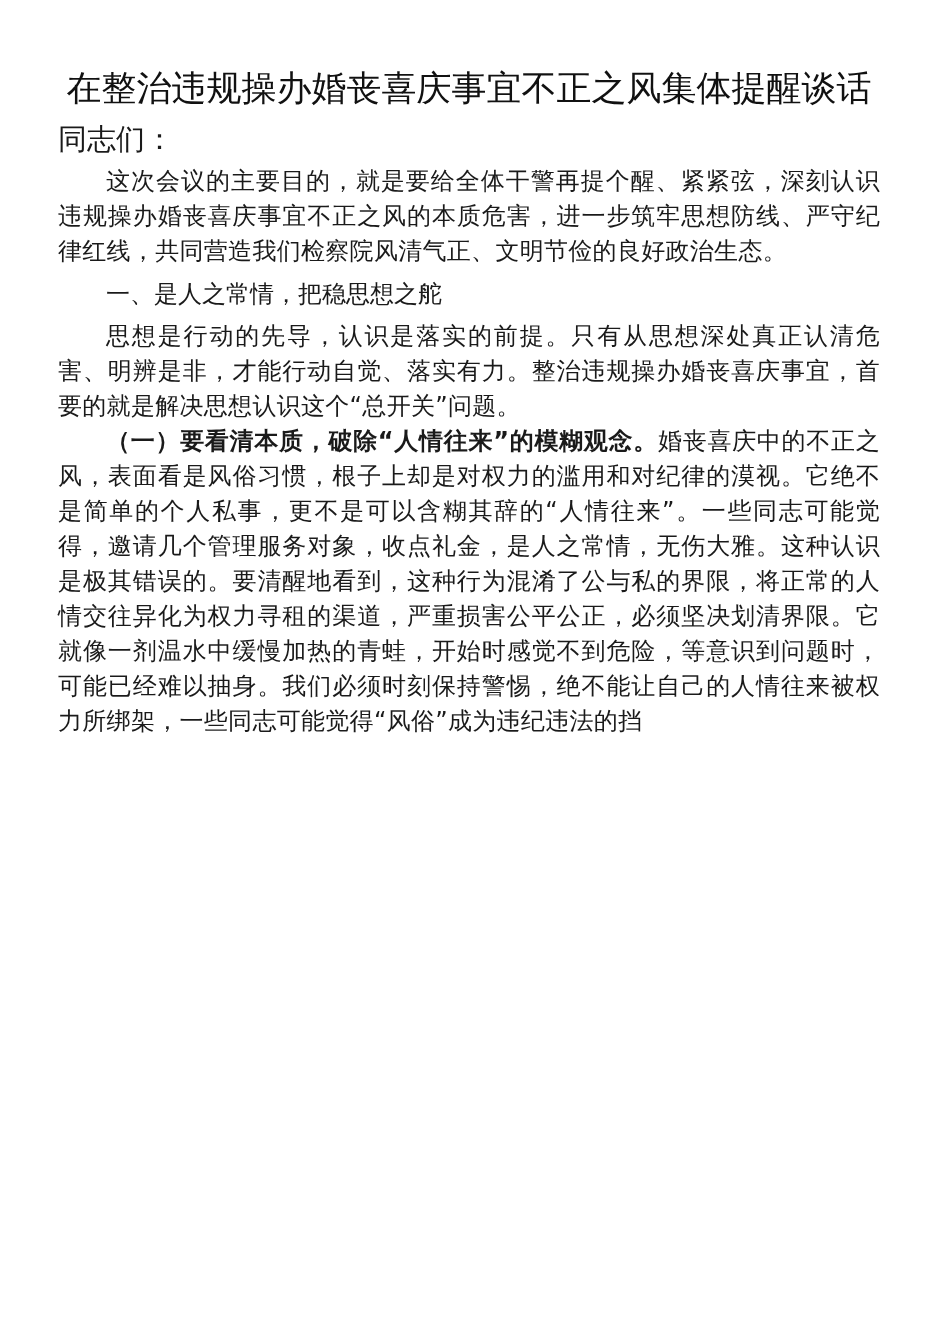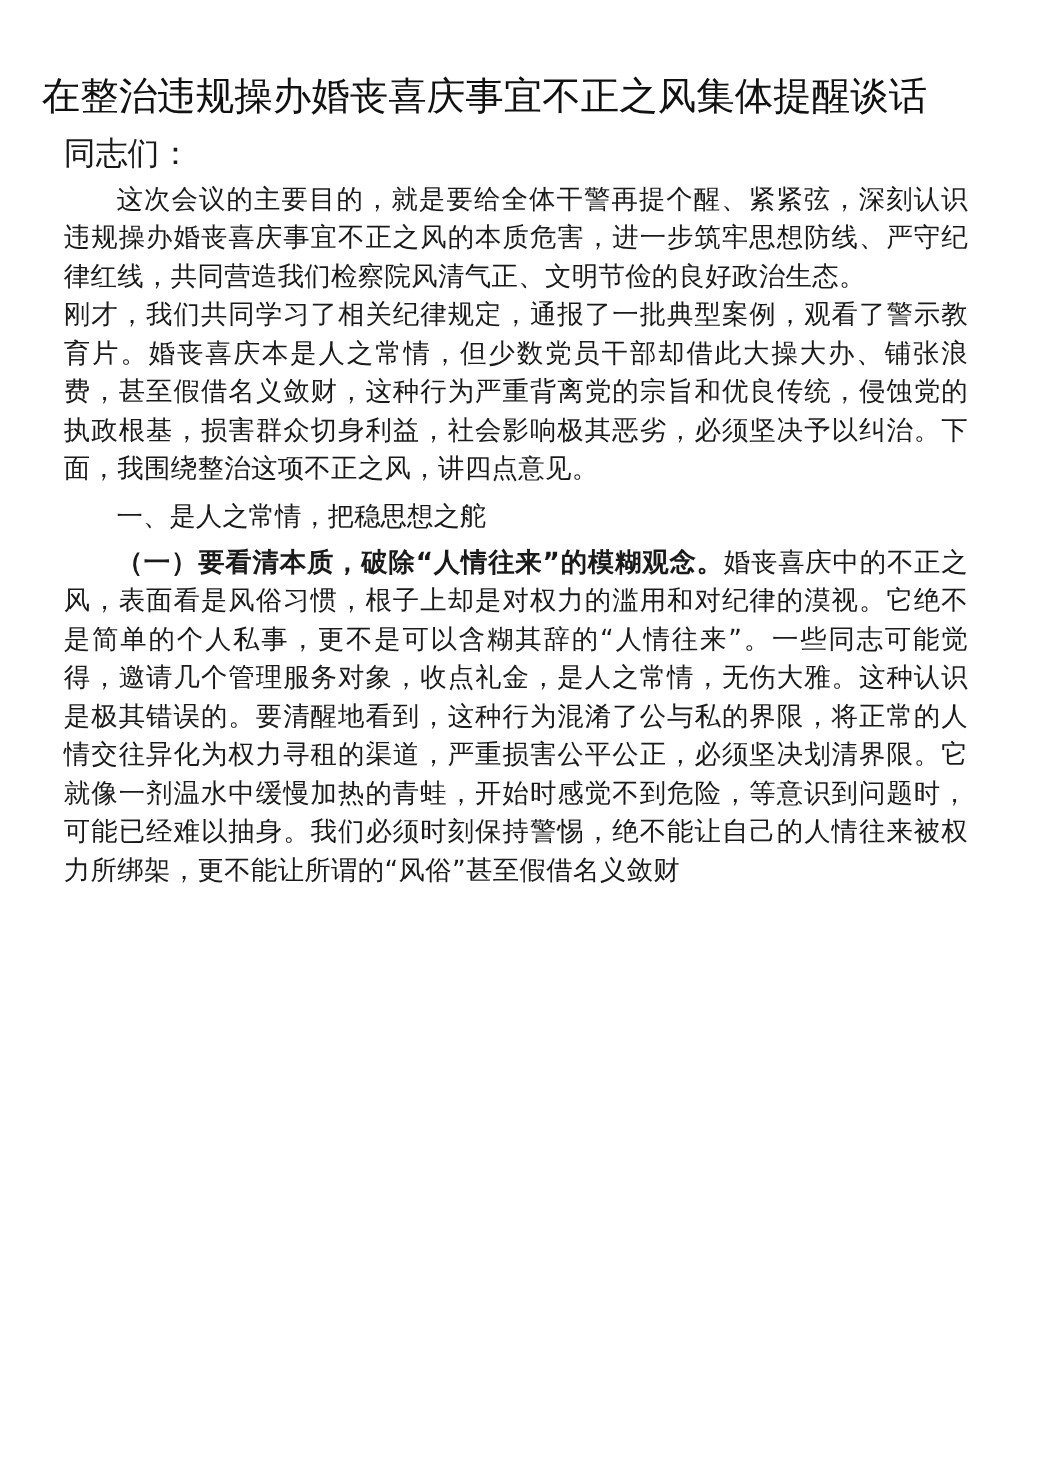--- a/index.html
+++ b/index.html
@@ -15,20 +15,21 @@
       font-family: "DejaVu Sans", "Liberation Sans", sans-serif;
       color: #1a1a1a;
     }
     .page {
       position: absolute;
       left: 58px;
       top: 64px;
       width: 822px;
     }
     .title {
+      text-align: center;
       font-size: 35px;
       line-height: 48px;
       margin: 0 -20px 0 -20px;
       font-weight: normal;
       color: #111;
       letter-spacing: 0px;
     }
     .body-text {
       font-size: 24px;
       line-height: 35px;
@@ -59,19 +60,19 @@
 
 <div class="page">
   <h1 class="title">
     <div>在整治违规操办婚丧喜庆事宜不正之风集体提醒谈话</div>
   </h1>
 
   <p class="salutation">同志们：</p>
 
   <p class="body-text indent">这次会议的主要目的，就是要给全体干警再提个醒、紧紧弦，深刻认识违规操办婚丧喜庆事宜不正之风的本质危害，进一步筑牢思想防线、严守纪律红线，共同营造我们检察院风清气正、文明节俭的良好政治生态。</p>
 
-  <p class="body-text">刚才，我们共同学习了相关纪律规定，通报了一批典型案例，观看了警示教育片。婚丧喜庆本是人之常情，但少数党员干部却借此大操大办、铺张浪费，甚至假借名义敛财，这种行为严重背离党的宗旨和优良传统，侵蚀党的执政根基，损害群众切身利益，社会影响极其恶劣，必须坚决予以纠治。下面，我围绕整治这项不正之风，讲四点意见。</p>
 
   <p class="heading-one">一、是人之常情，把稳思想之舵</p>
 
+  <p class="body-text indent">思想是行动的先导，认识是落实的前提。只有从思想深处真正认清危害、明辨是非，才能行动自觉、落实有力。整治违规操办婚丧喜庆事宜，首要的就是解决思想认识这个“总开关”问题。</p>
 
-  <p class="body-text indent"><span class="bold-lead">（一）要看清本质，破除“人情往来”的模糊观念。</span><span>婚丧喜庆中的不正之风，表面看是风俗习惯，根子上却是对权力的滥用和对纪律的漠视。它绝不是简单的个人私事，更不是可以含糊其辞的“人情往来”。一些同志可能觉得，邀请几个管理服务对象，收点礼金，是人之常情，无伤大雅。这种认识是极其错误的。要清醒地看到，这种行为混淆了公与私的界限，将正常的人情交往异化为权力寻租的渠道，严重损害公平公正，必须坚决划清界限。它就像一剂温水中缓慢加热的青蛙，开始时感觉不到危险，等意识到问题时，可能已经难以抽身。我们必须时刻保持警惕，绝不能让自己的人情往来被权力所绑架，更不能让所谓的“风俗”甚至假借名义敛财</span></p>
+  <p class="body-text indent"><span class="bold-lead">（一）要看清本质，破除“人情往来”的模糊观念。</span><span>婚丧喜庆中的不正之风，表面看是风俗习惯，根子上却是对权力的滥用和对纪律的漠视。它绝不是简单的个人私事，更不是可以含糊其辞的“人情往来”。一些同志可能觉得，邀请几个管理服务对象，收点礼金，是人之常情，无伤大雅。这种认识是极其错误的。要清醒地看到，这种行为混淆了公与私的界限，将正常的人情交往异化为权力寻租的渠道，严重损害公平公正，必须坚决划清界限。它就像一剂温水中缓慢加热的青蛙，开始时感觉不到危险，等意识到问题时，可能已经难以抽身。我们必须时刻保持警惕，绝不能让自己的人情往来被权力所绑架，一些同志可能觉得“风俗”成为违纪违法的挡</span></p>
 </div>
 
 </body></html>

